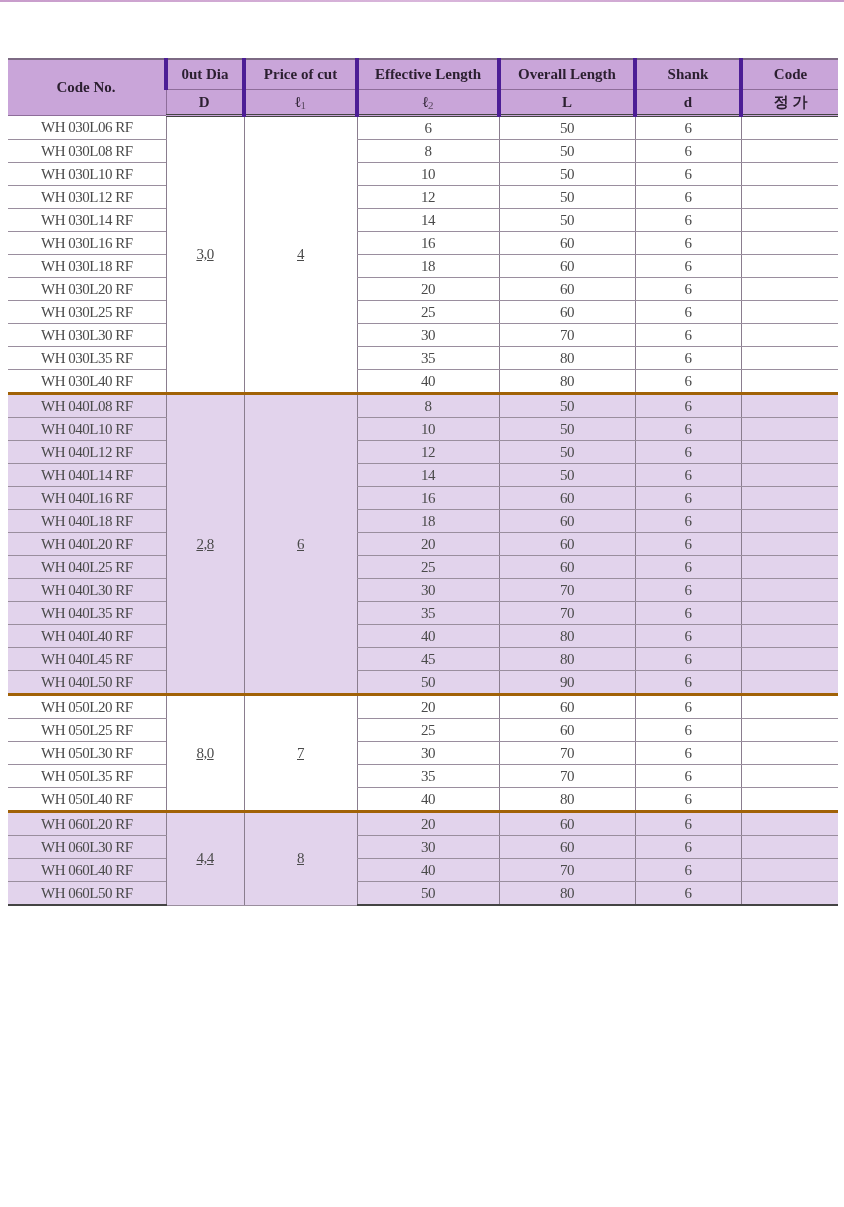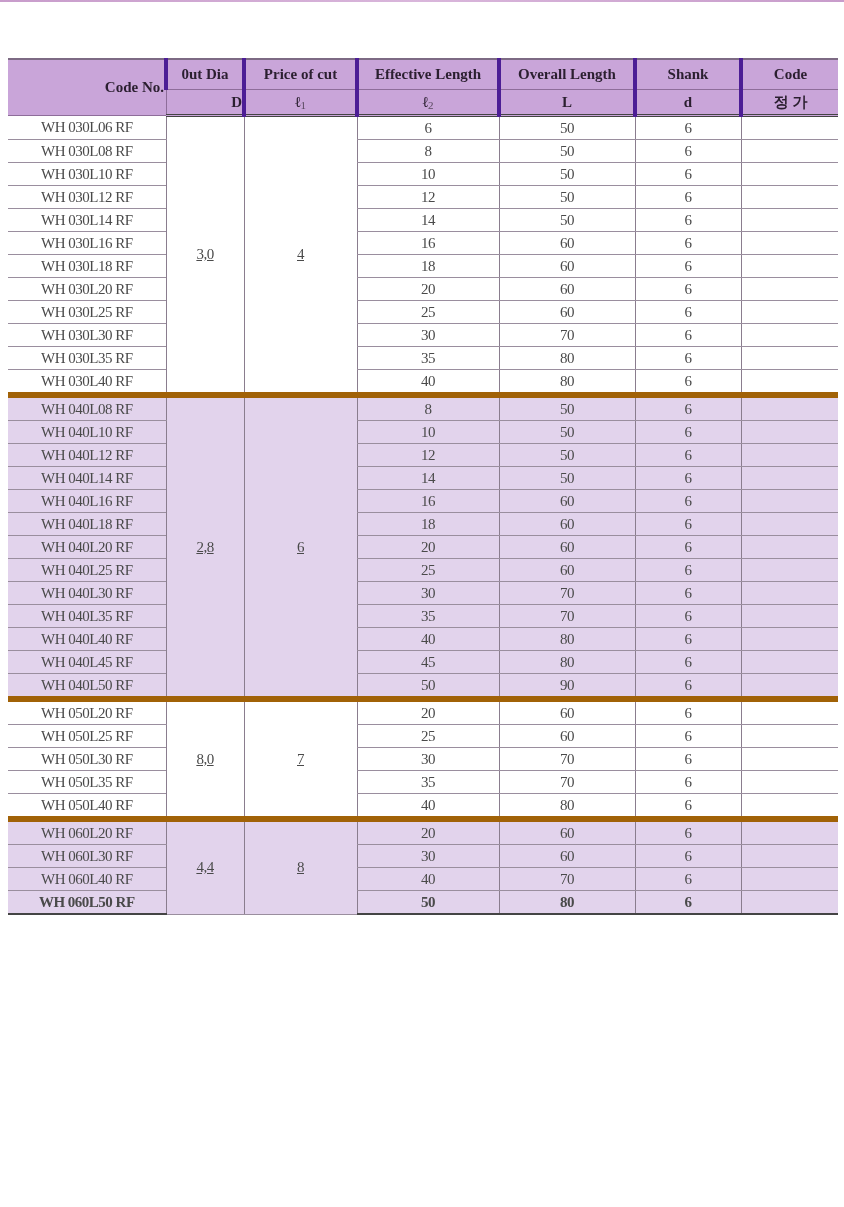--- a/index.html
+++ b/index.html
@@ -15,32 +15,32 @@
   table.spec col.c3 { width:142px; }
   table.spec col.c4 { width:136px; }
   table.spec col.c5 { width:106px; }
   table.spec col.c6 { width:97px; }
   thead th { background:#c9a5d9; color:#2b1f30; font-weight:bold;
              font-size:15px; height:27px; padding:0;
              border-left:4px solid #4c1d95; border-right:1px solid #8e6d9a;
              text-align:center; vertical-align:middle; }
   thead tr.h1 th { border-top:2px solid #7d6a84; border-bottom:1px solid #8e6d9a; height:29px; }
   thead tr.h2 th { border-bottom:3px double #444; height:24px; }
-  thead th:first-child { border-left:none;text-align:right; }
+  thead th:first-child { border-left:none; }
   thead th:last-child { border-right:none; }
   .sub { font-size:11px; vertical-align:-2px; font-weight:normal; color:#5a4a60; }
   tbody td { font-size:15px; color:#4a4a4a; text-align:center; height:22px;
              padding:0; border-bottom:1px solid #9a8e9e;
              border-left:1px solid #8a7d8e; vertical-align:middle;
              letter-spacing:-0.5px; }
   tbody td:first-child { border-left:none; }
   tbody tr.g-odd td { background:#ffffff; }
   tbody tr.g-even td { background:#e2d3ec; }
-  tbody tr.grp-start td { border-top:6px solid #a16207;margin-left:10px; }
-  tbody tr.last td { border-bottom:2px solid #444;font-weight:bold; }
+  tbody tr.grp-start td { border-top:3px solid #a16207;margin-left:10px; }
+  tbody tr.last td { border-bottom:2px solid #444; }
   td.merge { vertical-align:middle;text-decoration:underline; }
 </style>
 </head>
 <body>
 
 <div class="top-rule"></div>
 
 <table class="spec">
   <colgroup>
     <col class="c0">

